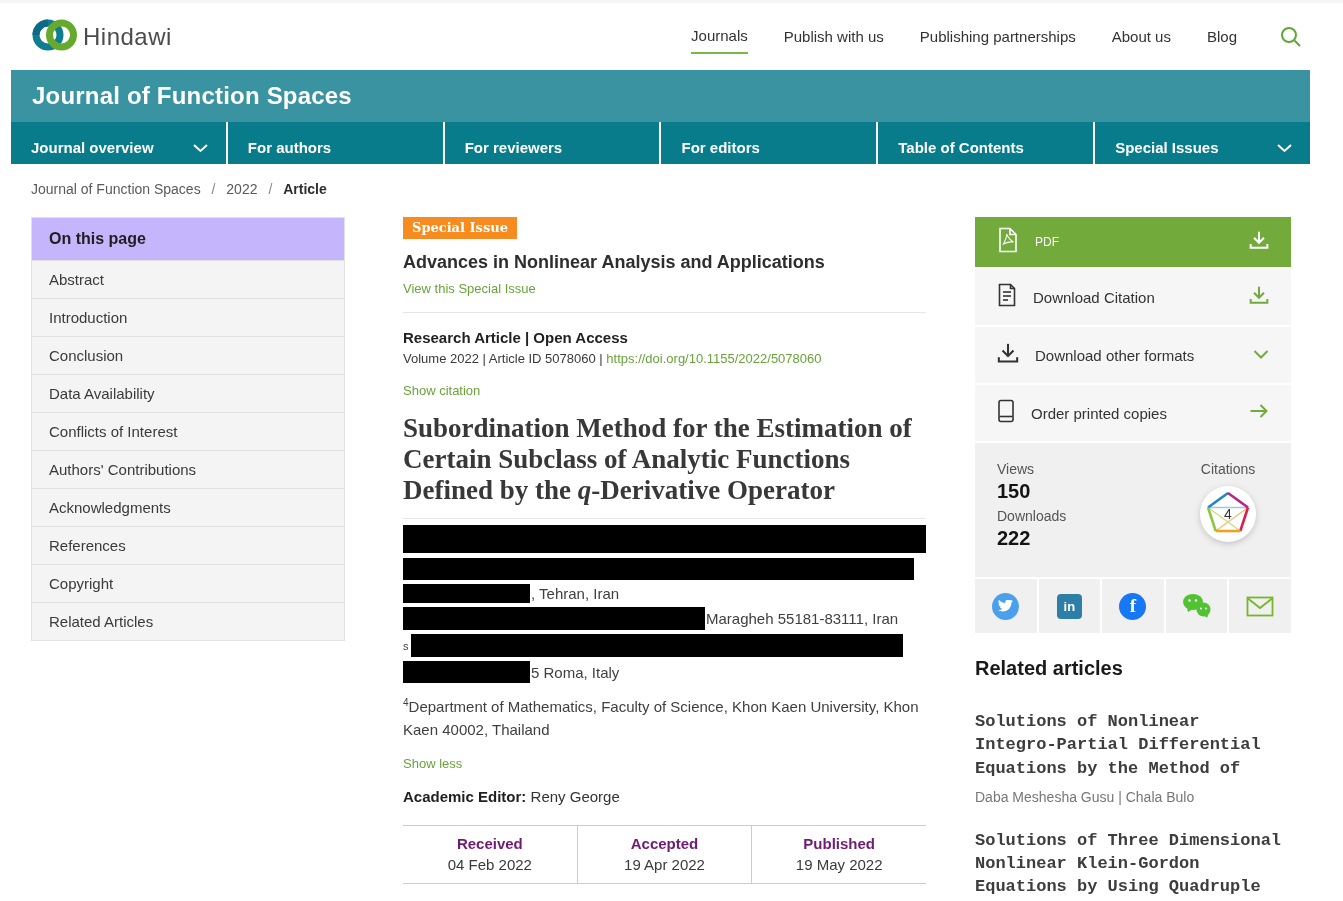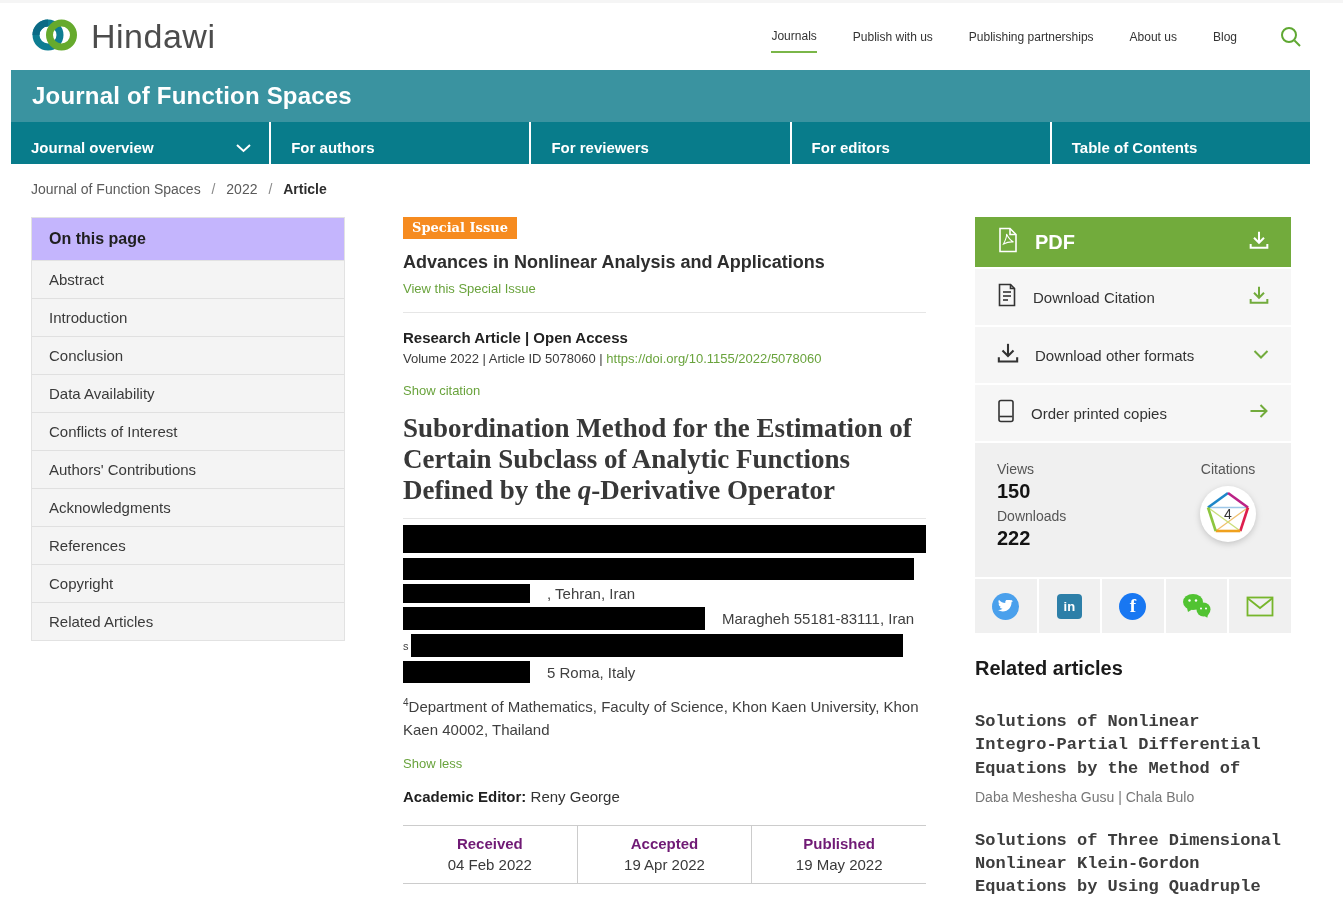--- a/index.html
+++ b/index.html
@@ -11,22 +11,22 @@
   }
   *{box-sizing:border-box;margin:0;padding:0}
   body{margin:0;background:#fff}
   .page{width:1343px;height:901px;background:#fff;overflow:hidden;position:relative;
         font-family:"Liberation Sans",sans-serif;color:#333}
 
   
   .topbar{height:70px;display:flex;align-items:center;justify-content:space-between;
           padding:0 40px 0 31px;border-top:3px solid #f5f5f5;background:#fff}
   .brand{display:flex;align-items:center}
-  .brand-name{font-size:34px;color:#4c4c4c;margin-left:14px;letter-spacing:.5px}
-  .mainnav{display:flex;align-items:center;gap:36px;font-size:12px;color:#333}
+  .brand-name{font-size:24px;color:#4c4c4c;margin-left:6px;letter-spacing:.5px}
+  .mainnav{display:flex;align-items:center;gap:36px;font-size:15px;color:#333}
   .mainnav .nav-item{padding:8px 0;cursor:pointer}
   .mainnav .nav-item.active{border-bottom:2px solid #7ab648}
   .search-btn{margin-left:6px;cursor:pointer;display:flex;align-items:center}
 
   
   .banner{margin:0 33px 0 11px;background:var(--teal-banner);height:52px;
           display:flex;align-items:center;padding-left:21px}
   .banner-title{color:#fff;font-size:24px;font-weight:700;letter-spacing:.2px}
   .jnav{margin:0 33px 0 11px;display:flex;background:var(--teal-nav)}
   .jtab{flex:1;display:flex;align-items:center;justify-content:space-between;height:42px;
@@ -61,40 +61,40 @@
   .type-line{font-weight:700;font-size:15px;color:#222}
   .vol-line{font-size:13px;color:#3a3a3a;margin-top:5px}
   .doi{color:var(--green-link);cursor:pointer}
   .show-cit{margin-top:17px}
   .art-title{font-family:"Liberation Serif",serif;font-weight:700;font-size:27px;
              line-height:1.14;color:#383838;margin:14px 0 0}
   .art-title .q{font-style:italic;font-weight:700}
   .hr2{border:none;border-top:1px solid #e6e6e6;margin:13px 0 6px}
   .bar{background:#000}
   .bar-row{display:flex;align-items:center;margin-top:4px}
-  .frag{font-size:15px;color:#3f3f3f;padding-left:17px}
+  .frag{font-size:15px;color:#3f3f3f;padding-left:1px}
   .frag-pre{font-size:11px;color:#3f3f3f;padding-right:2px}
   .affil{font-size:15px;color:#3f3f3f;line-height:1.5;margin-top:12px}
   .affil sup{font-size:10px}
   .show-less{margin-top:15px}
   .editor{font-size:15px;color:#333;margin-top:16px}
   .editor b{color:#1f1f1f}
   .dates{display:flex;border-top:1px solid #ccc;border-bottom:1px solid #ccc;
          margin-top:20px;text-align:center}
   .date-cell{flex:1;padding:9px 0 10px}
   .date-cell + .date-cell{border-left:1px solid #ccc}
   .date-label{font-weight:700;font-size:15px;color:#701a75}
   .date-value{font-size:15px;color:#3a3a3a;margin-top:4px}
 
   
   .action-row{display:flex;align-items:center;height:56px;padding:0 22px;background:#f6f6f6;
               margin-bottom:2px;cursor:pointer}
   .action-row.pdf{background:var(--green);height:50px}
   .action-label{flex:1;margin-left:16px;font-size:15px;color:#333}
-  .action-row.pdf .action-label{color:#fff;font-weight:700;font-size:20px}
+  .action-row.pdf .action-label{color:#fff;font-weight:400;font-size:12px}
   .metrics{background:#f0f0f0;display:flex;justify-content:space-between;
            padding:18px 22px 22px;margin-bottom:2px;min-height:128px}
   .m-label{font-size:14px;color:#555}
   .m-value{font-size:20px;font-weight:700;color:#141414;margin:3px 0 5px}
   .cit-col{display:flex;flex-direction:column;align-items:center;padding-right:12px}
   .cit-badge{margin-top:8px;filter:drop-shadow(0 2px 3px rgba(0,0,0,.18))}
   .social{display:flex;margin-bottom:0}
   .social-cell{flex:1;background:#f0f0f0;height:54px;display:flex;align-items:center;
                justify-content:center;margin-right:2px;cursor:pointer}
   .social-cell:last-child{margin-right:0}
@@ -159,20 +159,28 @@
     </div>
     <div class="jtab">
       <span>For reviewers</span>
     </div>
     <div class="jtab">
       <span>For editors</span>
     </div>
     <div class="jtab">
       <span>Table of Contents</span>
     </div>
+    <div class="jtab">
+      <span>Special Issues</span>
+      <span>
+        <svg width="15" height="10" viewBox="0 0 15 10" fill="none" stroke="#fff" stroke-width="2">
+            <polyline points="1,2 7.5,8 14,2"></polyline>
+          </svg>
+      </span>
+    </div>
   </div>
 
   <div class="breadcrumb">
     <span class="crumb">Journal of Function Spaces</span>
     <span class="sep">/</span>
     <span class="crumb">2022</span>
     <span class="sep">/</span>
     <span class="current">Article</span>
   </div>
 

